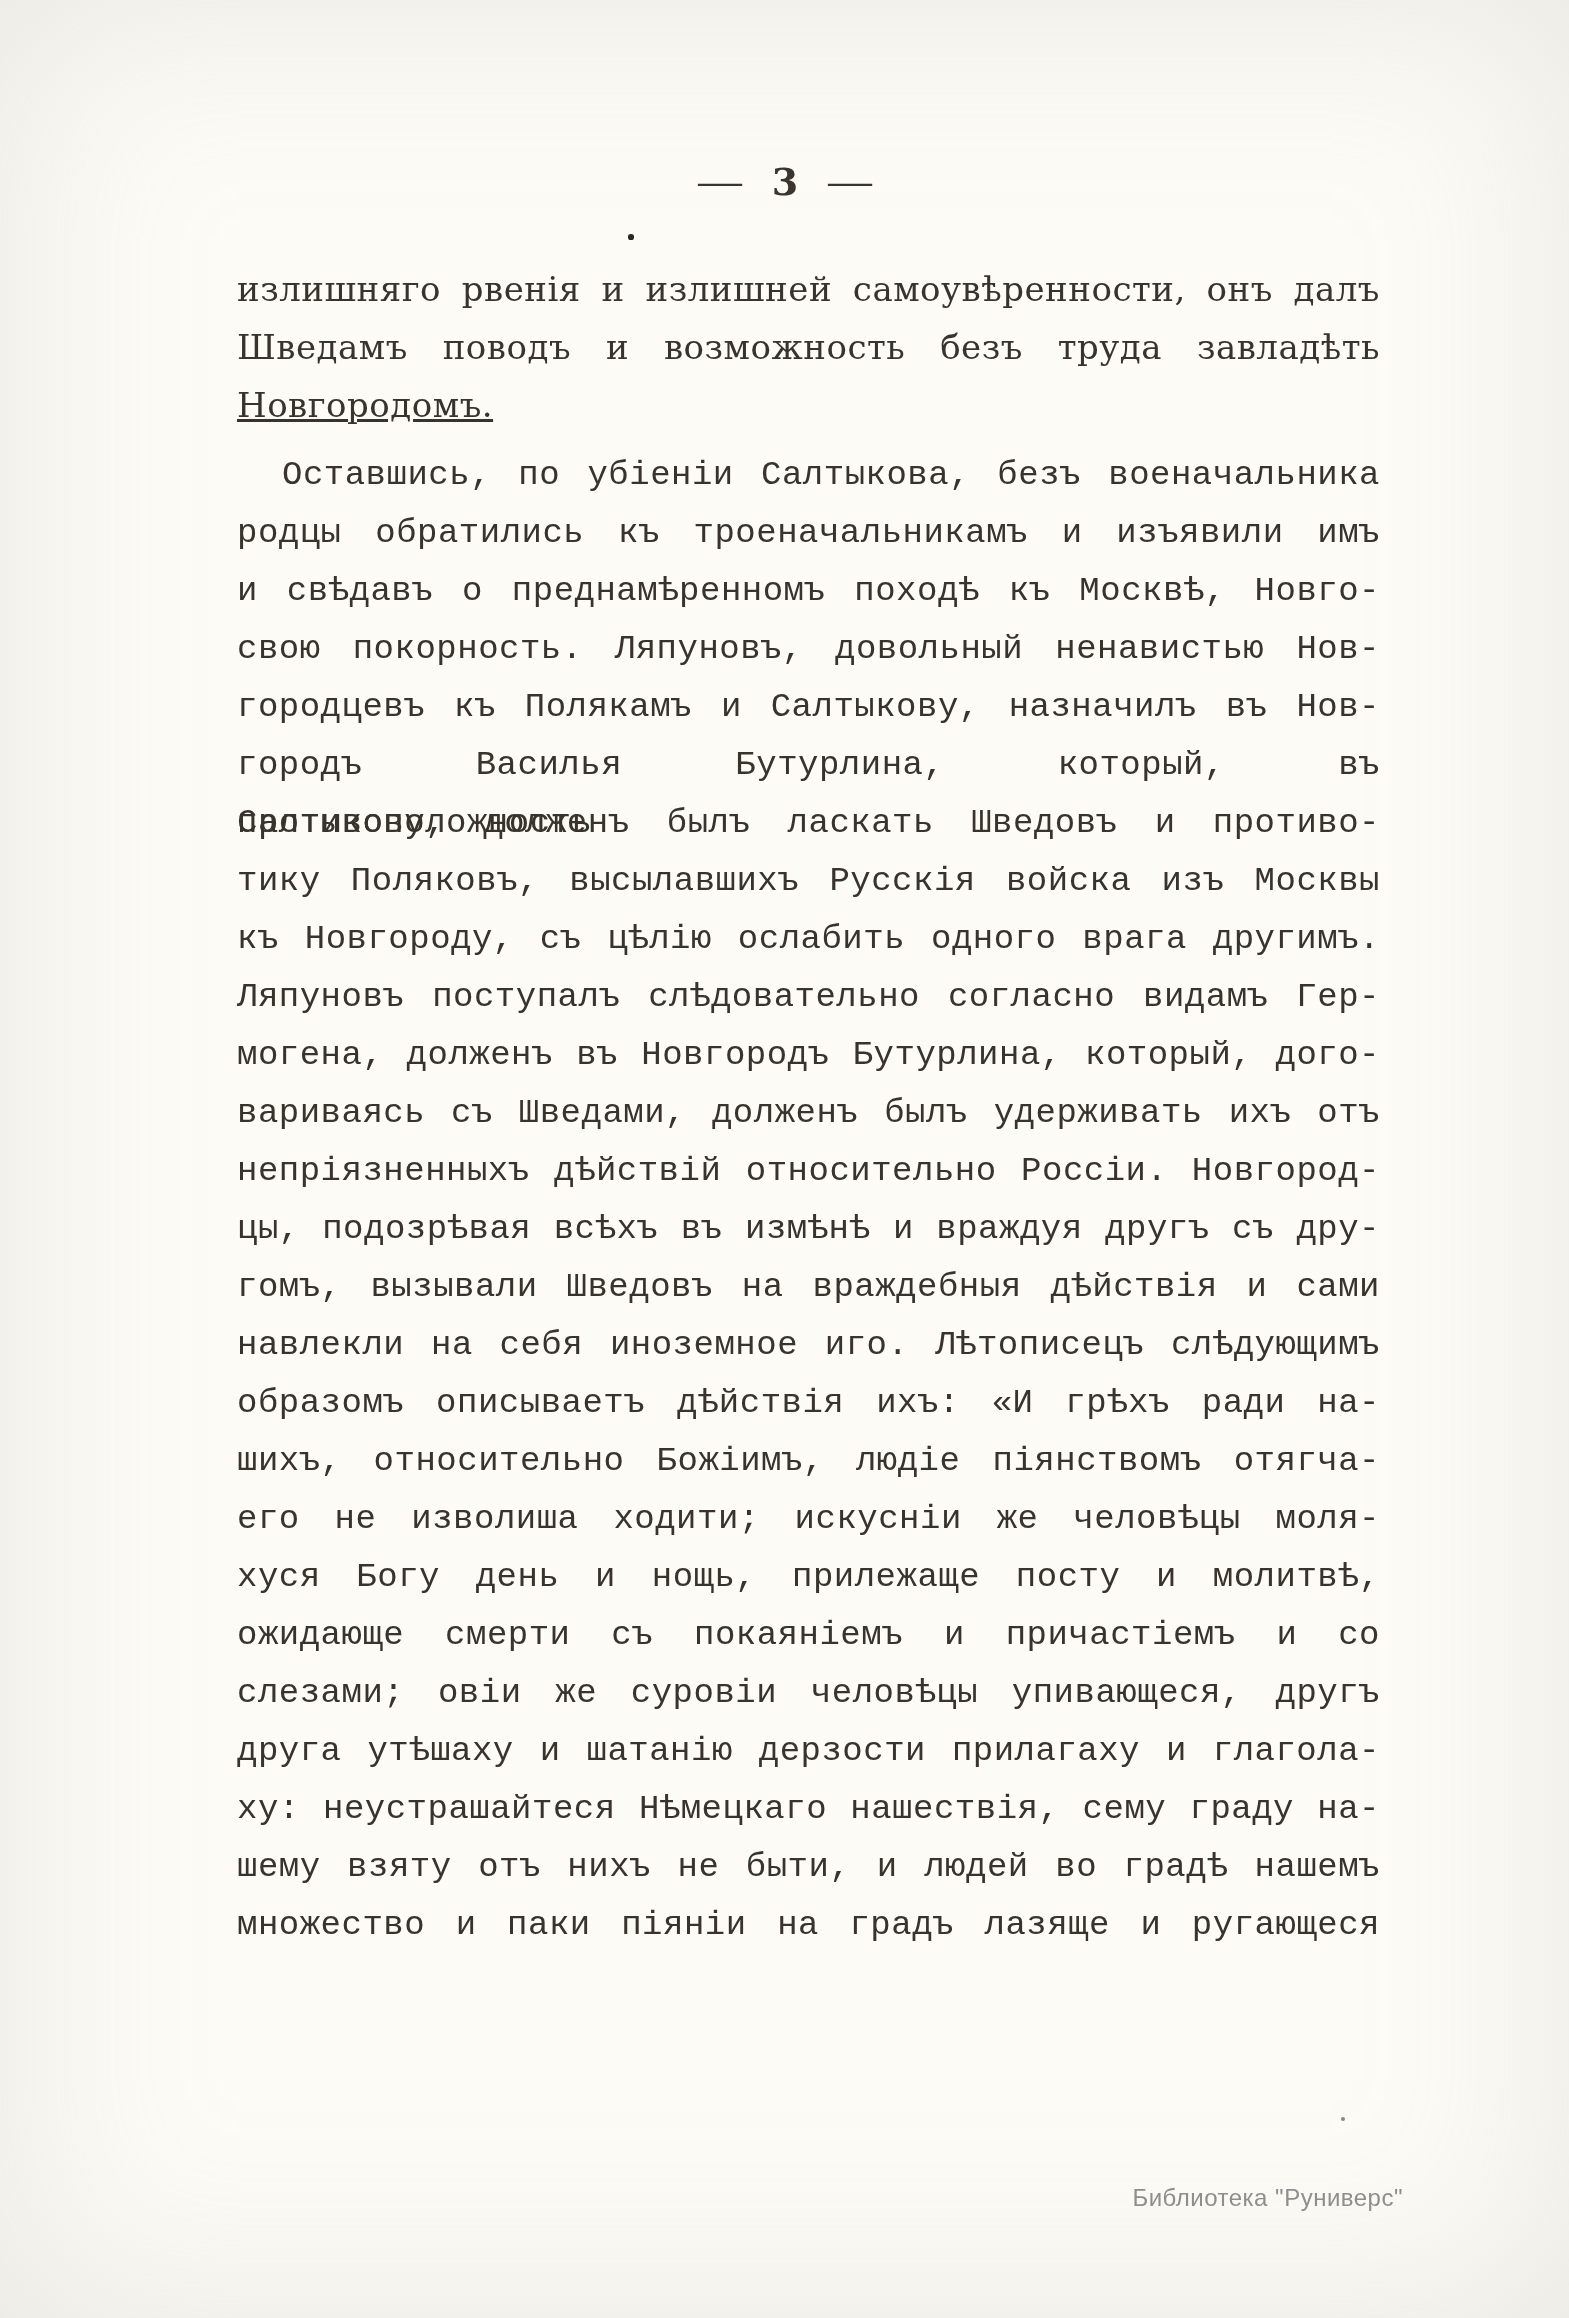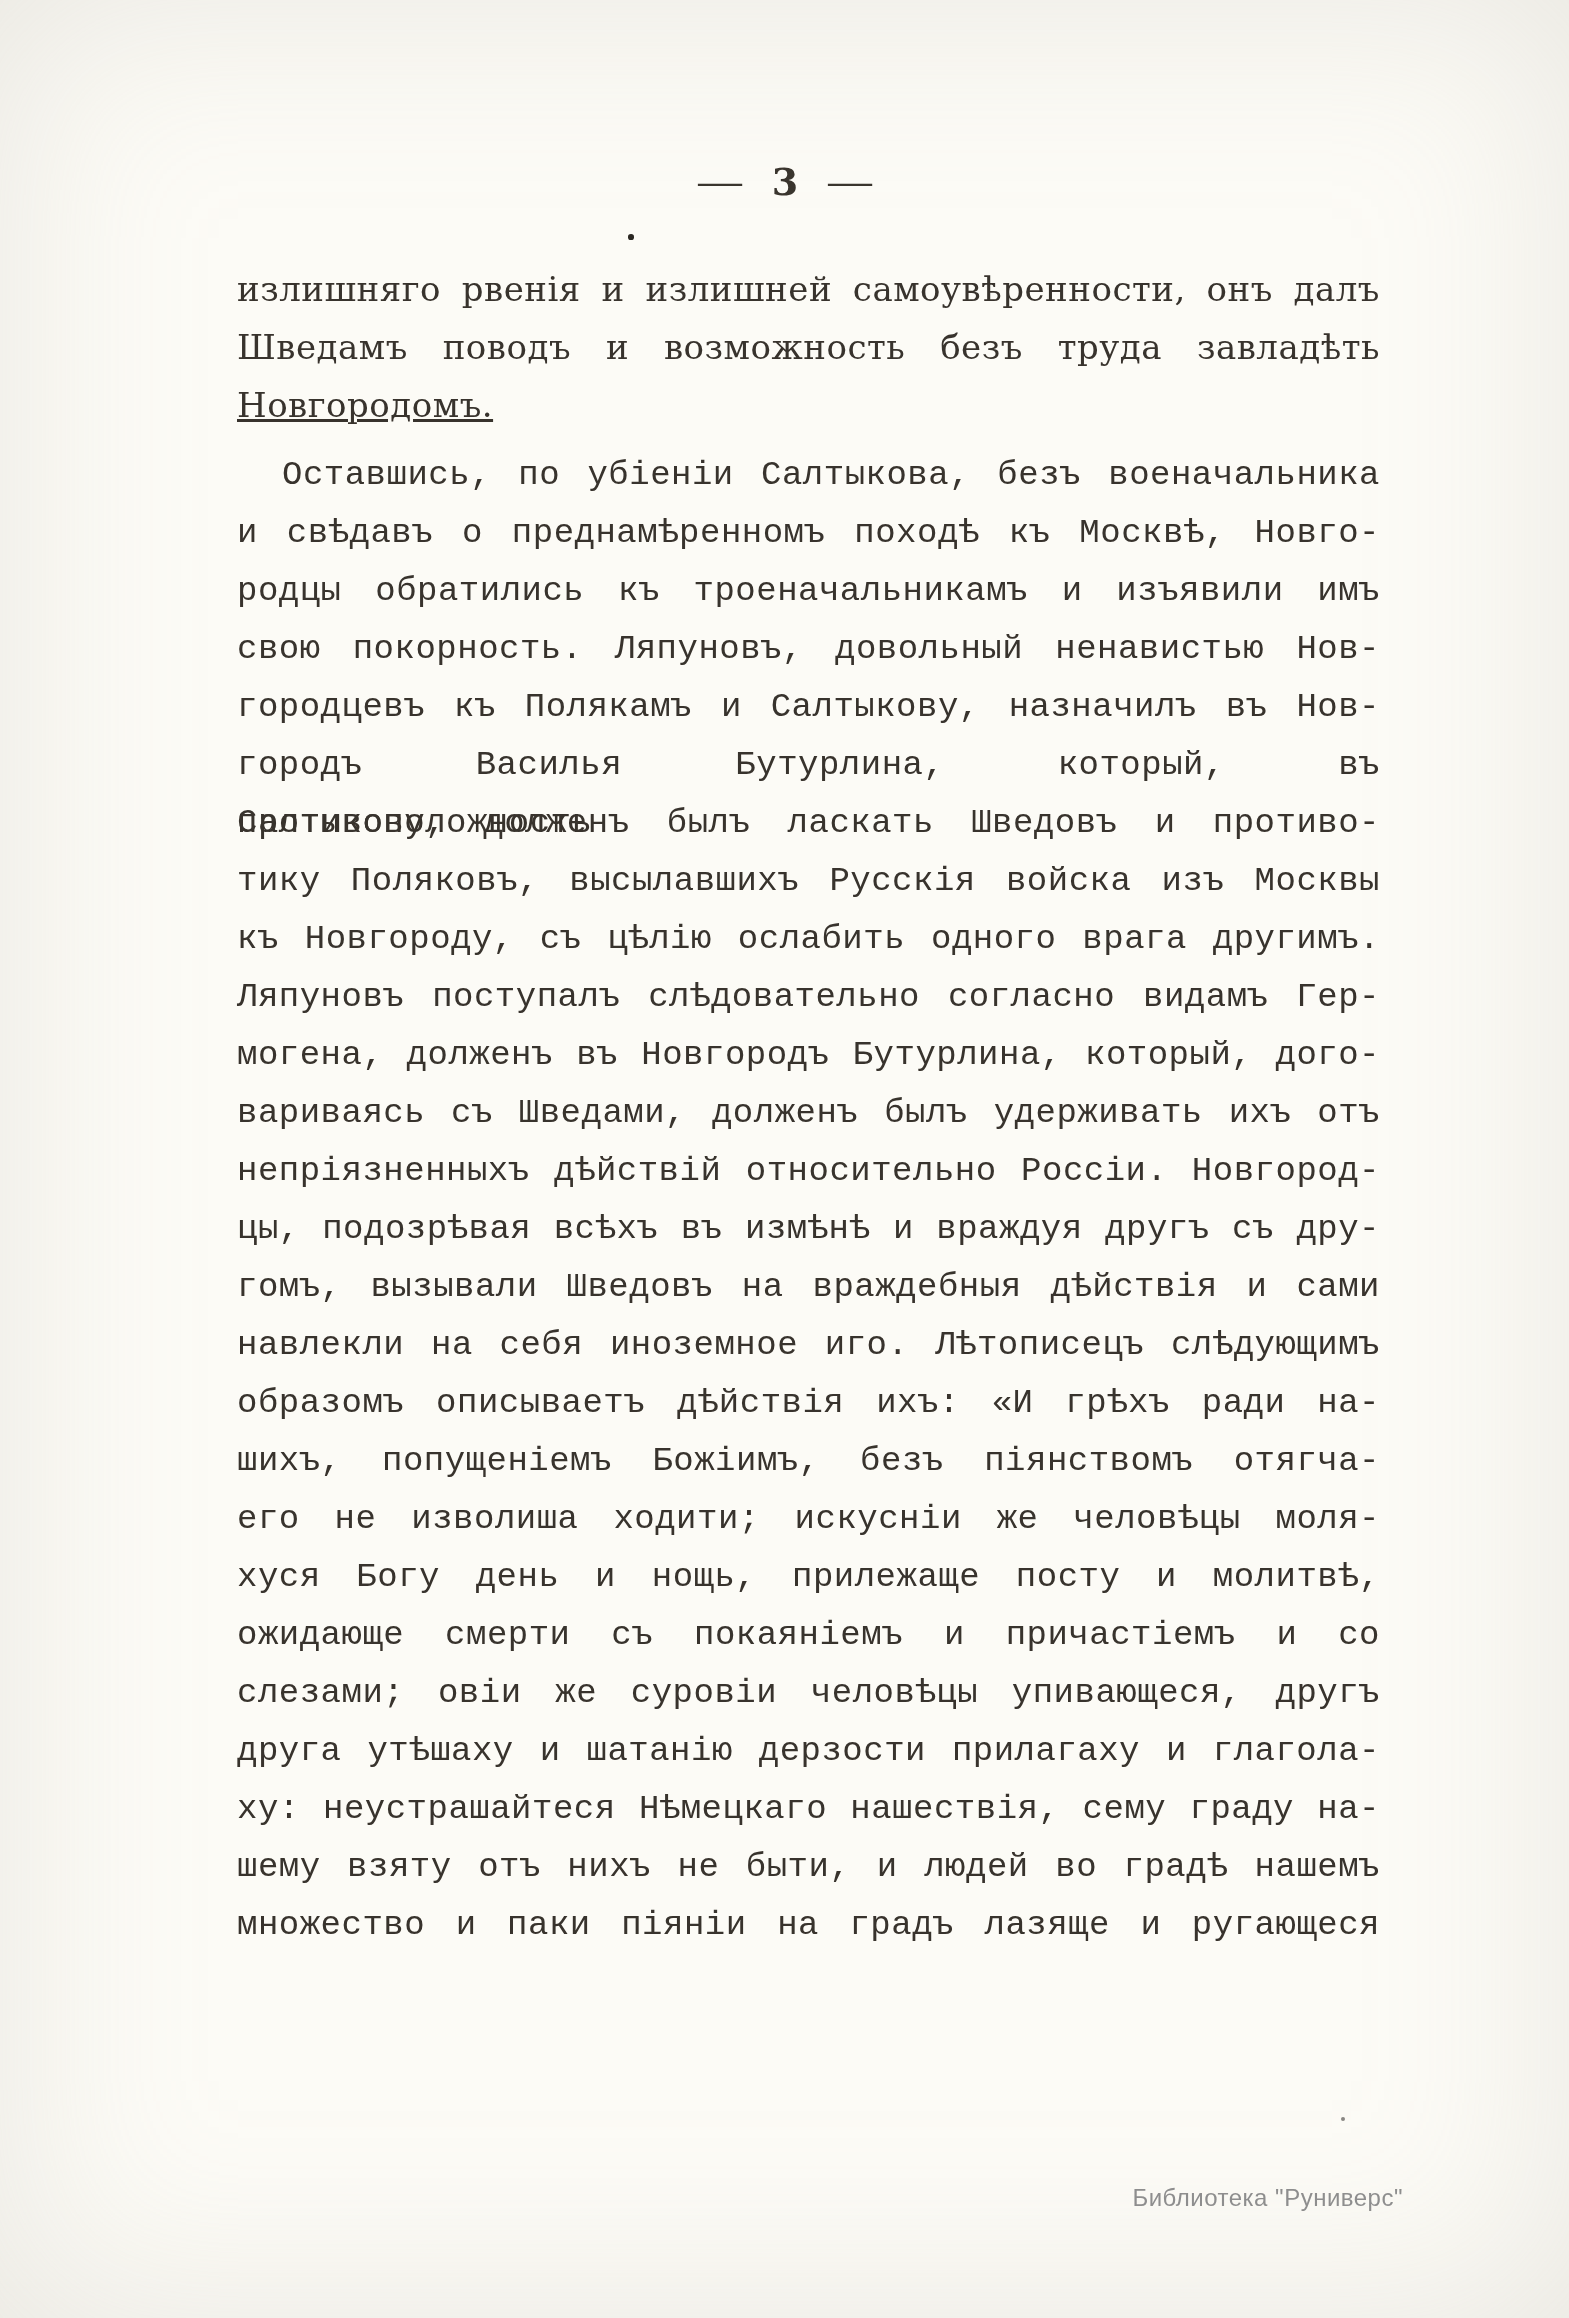--- a/index.html
+++ b/index.html
@@ -110,37 +110,37 @@
   <div class="text-block">
 
     <div class="para">
       <div class="line">излишняго рвенія и излишней самоувѣренности, онъ далъ</div>
       <div class="line">Шведамъ поводъ и возможность безъ труда завладѣть</div>
       <div class="line last">Новгородомъ.</div>
     </div>
 
     <div class="para para-spaced">
       <div class="line indent">Оставшись, по убіеніи Салтыкова, безъ военачальника</div>
+      <div class="line">родцы обратились къ троеначальникамъ и изъявили имъ</div>
       <div class="line">и свѣдавъ о преднамѣренномъ походѣ къ Москвѣ, Новго-</div>
-      <div class="line">родцы обратились къ троеначальникамъ и изъявили имъ</div>
       <div class="line">свою покорность. Ляпуновъ, довольный ненавистью Нов-</div>
       <div class="line">городцевъ къ Полякамъ и Салтыкову, назначилъ въ Нов-</div>
       <div class="line">городъ Василья Бутурлина, который, въ противоположность</div>
       <div class="line">Салтыкову, долженъ былъ ласкать Шведовъ и противо-</div>
       <div class="line">тику Поляковъ, высылавшихъ Русскія войска изъ Москвы</div>
       <div class="line">къ Новгороду, съ цѣлію ослабить одного врага другимъ.</div>
       <div class="line">Ляпуновъ поступалъ слѣдовательно согласно видамъ Гер-</div>
       <div class="line">могена, долженъ въ Новгородъ Бутурлина, который, дого-</div>
       <div class="line">вариваясь съ Шведами, долженъ былъ удерживать ихъ отъ</div>
       <div class="line">непріязненныхъ дѣйствій относительно Россіи. Новгород-</div>
       <div class="line">цы, подозрѣвая всѣхъ въ измѣнѣ и враждуя другъ съ дру-</div>
       <div class="line">гомъ, вызывали Шведовъ на враждебныя дѣйствія и сами</div>
       <div class="line">навлекли на себя иноземное иго. Лѣтописецъ слѣдующимъ</div>
       <div class="line">образомъ описываетъ дѣйствія ихъ: «И грѣхъ ради на-</div>
-      <div class="line">шихъ, попущеніемъ Божіимъ, безъ піянствомъ отягча-</div>
+      <div class="line">шихъ, относительно Божіимъ, людіе піянствомъ отягча-</div>
       <div class="line">его не изволиша ходити; искусніи же человѣцы моля-</div>
       <div class="line">хуся Богу день и нощь, прилежаще посту и молитвѣ,</div>
       <div class="line">ожидающе смерти съ покаяніемъ и причастіемъ и со</div>
       <div class="line">слезами; овіи же суровіи человѣцы упивающеся, другъ</div>
       <div class="line">друга утѣшаху и шатанію дерзости прилагаху и глагола-</div>
       <div class="line">ху: неустрашайтеся Нѣмецкаго нашествія, сему граду на-</div>
       <div class="line">шему взяту отъ нихъ не быти, и людей во градѣ нашемъ</div>
       <div class="line">множество и паки піяніи на градъ лазяще и ругающеся</div>
     </div>
 

